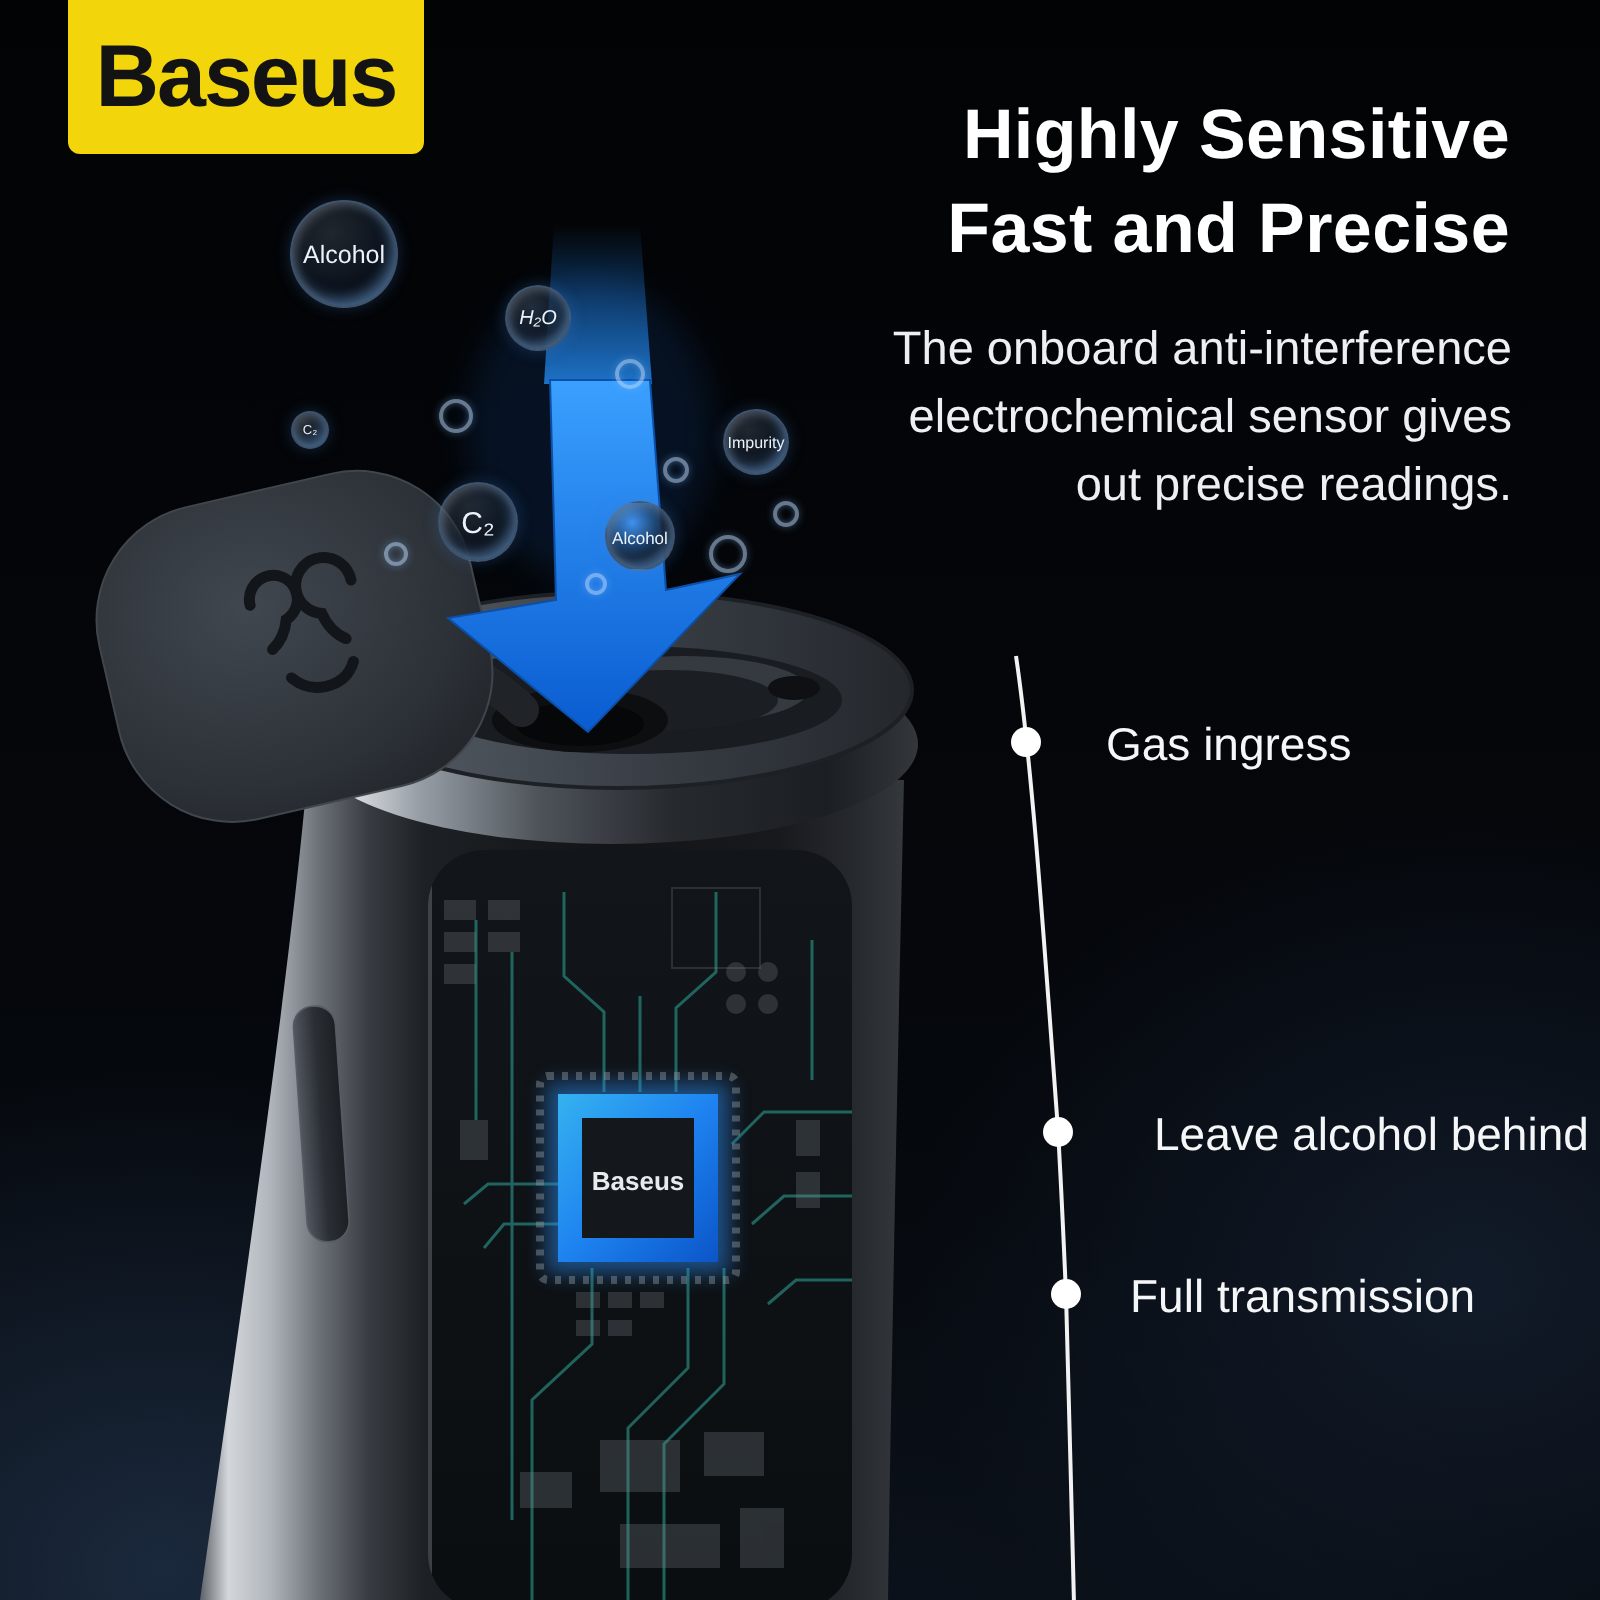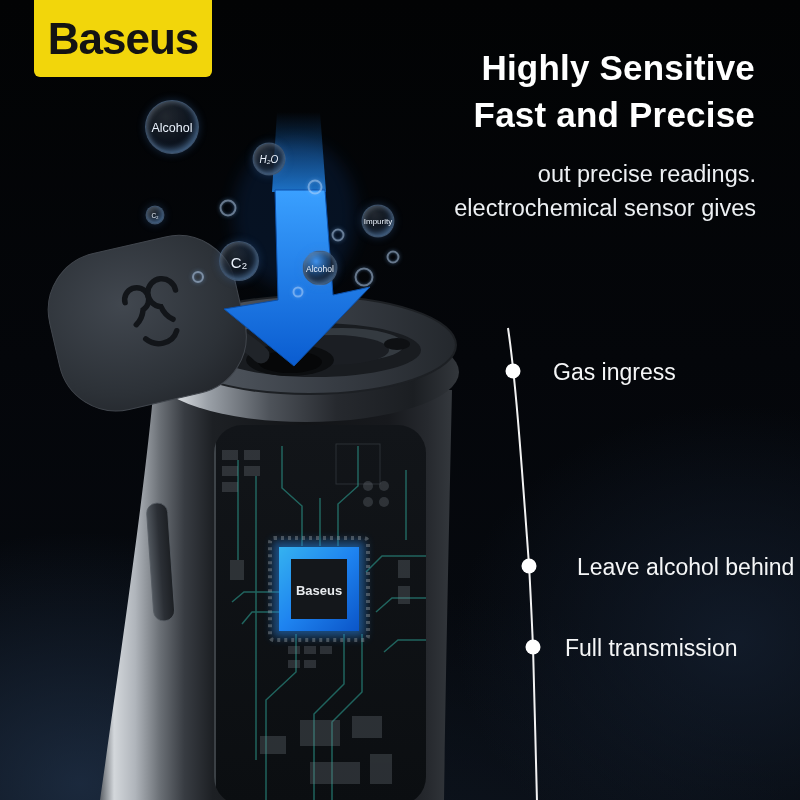--- a/index.html
+++ b/index.html
@@ -213,22 +213,23 @@
   <div class="logo">
     <span>Baseus</span>
   </div>
 
   <div class="headline">
     <div>Highly Sensitive</div>
     <div>Fast and Precise</div>
   </div>
 
   <div class="desc">
+    <div>The onboard anti-interference</div>
+    <div>electrochemical sensor gives</div>
     <div>out precise readings.</div>
-    <div>electrochemical sensor gives</div>
   </div>
 
   <div class="bubble b-alcohol-lg">
       <span>Alcohol</span>
     </div>
   <div class="bubble b-h2o">
       <span>H₂O</span>
     </div>
   <div class="bubble b-c2-sm">
       <span>C₂</span>

